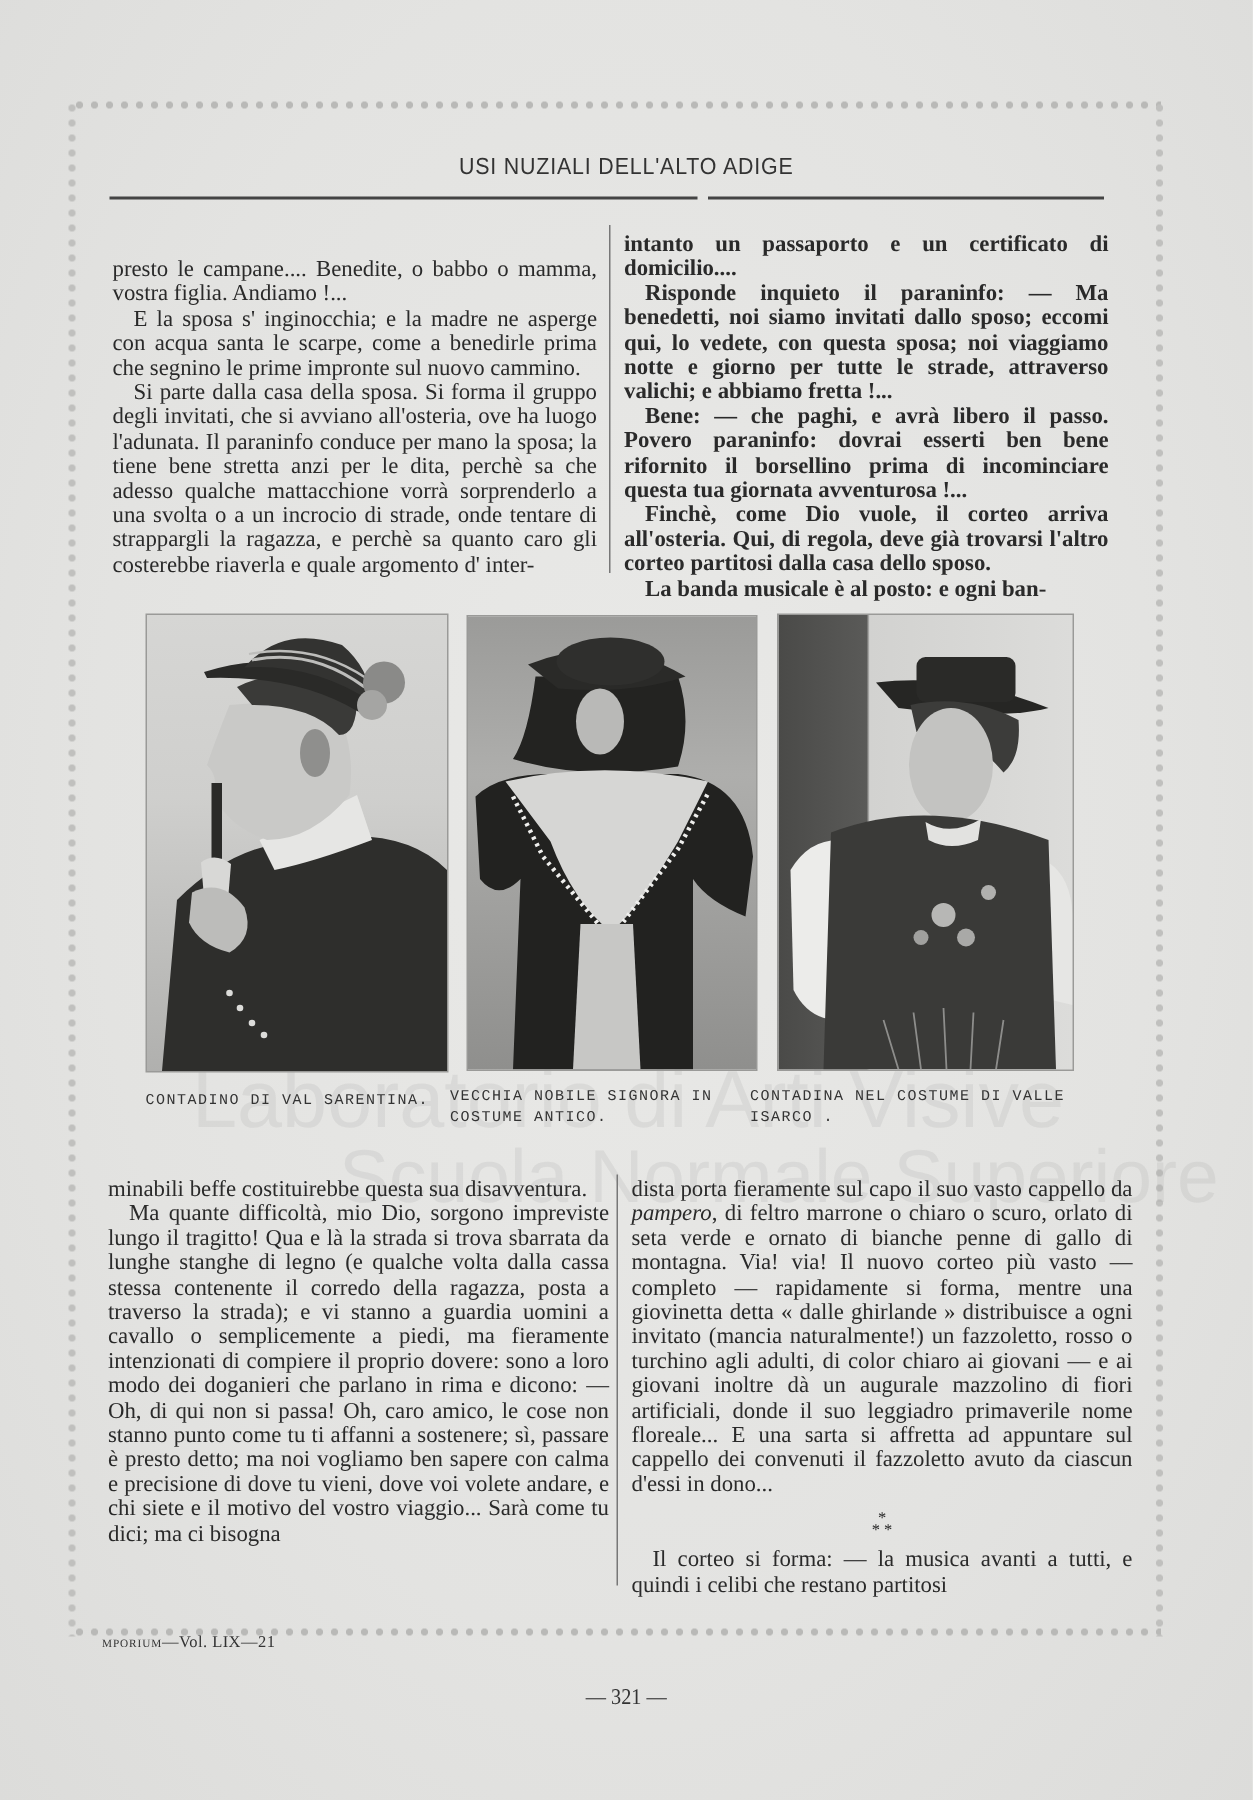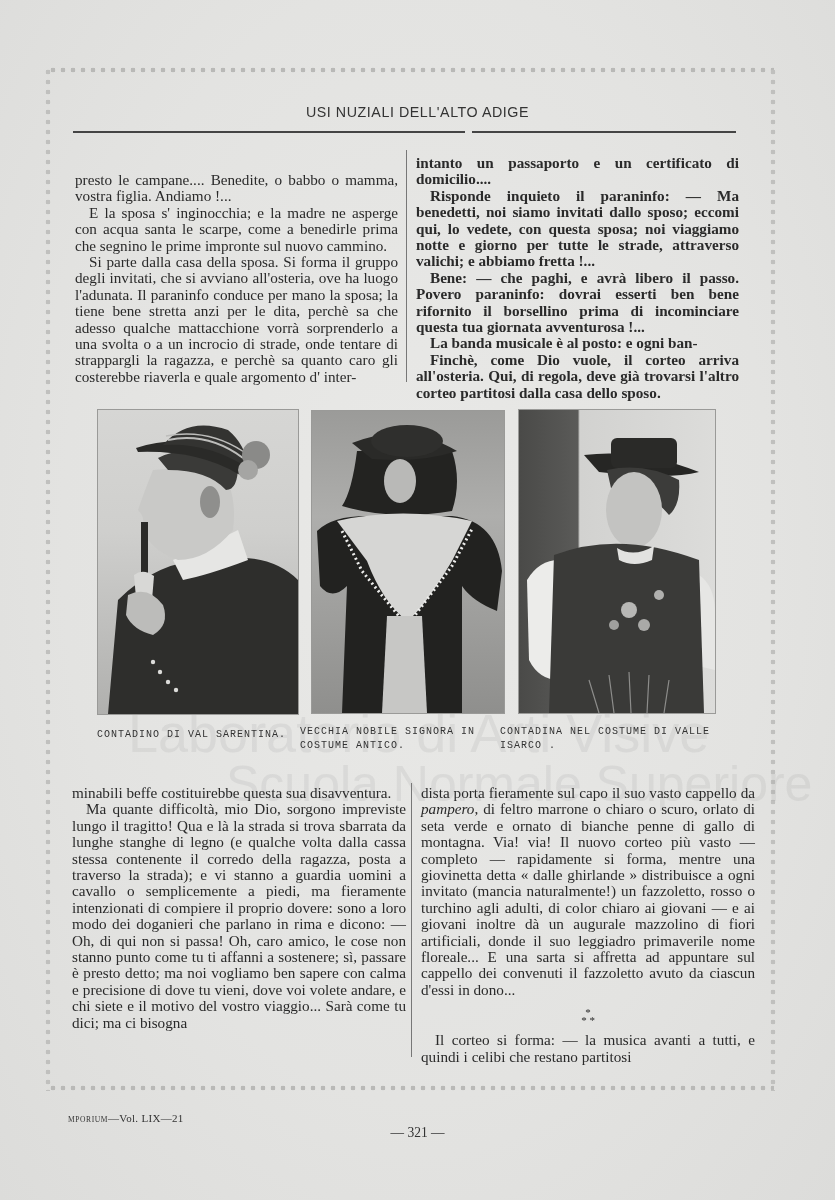--- a/index.html
+++ b/index.html
@@ -82,21 +82,21 @@
     #caption-3 { left: 500px; top: 725px; width: 230px; }
 
     .watermark {
       position: absolute; font-family: "Liberation Sans", "DejaVu Sans", sans-serif;
       color: rgba(160,160,158,0.18); white-space: nowrap; pointer-events: none;
     }
     #wm-1 { left: 128px; top: 702px; font-size: 54px; }
     #wm-2 { left: 226px; top: 755px; font-size: 50px; }
 
     .footer-left {
-      position: absolute; left: 48px; top: 1112px; font-size: 11px; letter-spacing: 0.3px; color: #333; padding-left: 20px;
+      position: absolute; left: 48px; top: 1089px; font-size: 11px; letter-spacing: 0.3px; color: #333; padding-left: 20px;
     }
     .footer-left .sc { font-size: 7.5px; letter-spacing: 0.6px; }
     .footer-center {
       position: absolute; left: 0; width: 835px; text-align: center; top: 1124px;
       font-size: 15px; color: #333; transform: scaleX(0.9);
     }
     em { font-style: italic; }
   </style>
 </head>
 <body>
@@ -118,22 +118,22 @@
 <div class="col" id="col-top-left">
   <p>presto le campane.... Benedite, o babbo o mamma, vostra figlia. Andiamo !...</p>
   <p class="indent">E la sposa s' inginocchia; e la madre ne asperge con acqua santa le scarpe, come a benedirle prima che segnino le prime impronte sul nuovo cammino.</p>
   <p class="indent">Si parte dalla casa della sposa. Si forma il gruppo degli invitati, che si avviano all'osteria, ove ha luogo l'adunata. Il paraninfo conduce per mano la sposa; la tiene bene stretta anzi per le dita, perchè sa che adesso qualche mattacchione vorrà sorprenderlo a una svolta o a un incrocio di strade, onde tentare di strappargli la ragazza, e perchè sa quanto caro gli costerebbe riaverla e quale argomento d' inter-</p>
 </div>
 <div class="vrule" id="vrule-top"></div>
 <div class="col" id="col-top-right">
   <p>intanto un passaporto e un certificato di domicilio....</p>
   <p class="indent">Risponde inquieto il paraninfo: — Ma benedetti, noi siamo invitati dallo sposo; eccomi qui, lo vedete, con questa sposa; noi viaggiamo notte e giorno per tutte le strade, attraverso valichi; e abbiamo fretta !...</p>
   <p class="indent">Bene: — che paghi, e avrà libero il passo. Povero paraninfo: dovrai esserti ben bene rifornito il borsellino prima di incominciare questa tua giornata avventurosa !...</p>
+  <p class="indent">Finchè, come Dio vuole, il corteo arriva all'osteria. Qui, di regola, deve già trovarsi l'altro corteo partitosi dalla casa dello sposo.</p>
   <p class="indent">La banda musicale è al posto: e ogni ban-</p>
-  <p class="indent">Finchè, come Dio vuole, il corteo arriva all'osteria. Qui, di regola, deve già trovarsi l'altro corteo partitosi dalla casa dello sposo.</p>
 </div>
 
 <div class="photo" id="photo-1">
   <svg width="200" height="304" viewBox="0 0 200 304">
 
     <path d="M10 304 L20 190 Q60 150 110 150 Q170 140 200 170 L200 304 Z" fill="#2e2e2c"></path>
 
     <path d="M75 150 Q110 135 140 120 L150 150 Q110 165 85 170 Z" fill="#e6e6e4"></path>
 
     <path d="M55 60 Q45 85 40 100 Q48 108 44 118 Q52 140 80 150 Q110 150 135 120 Q140 80 120 55 Z" fill="#c9c9c7"></path>

